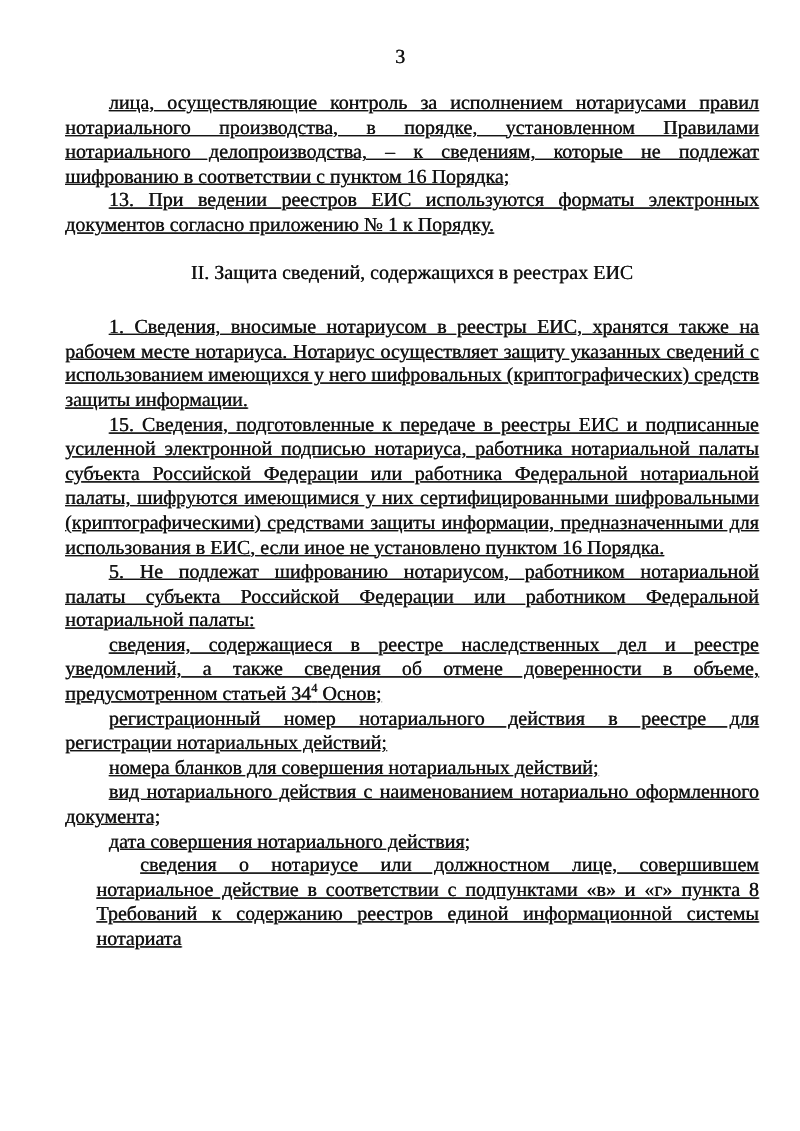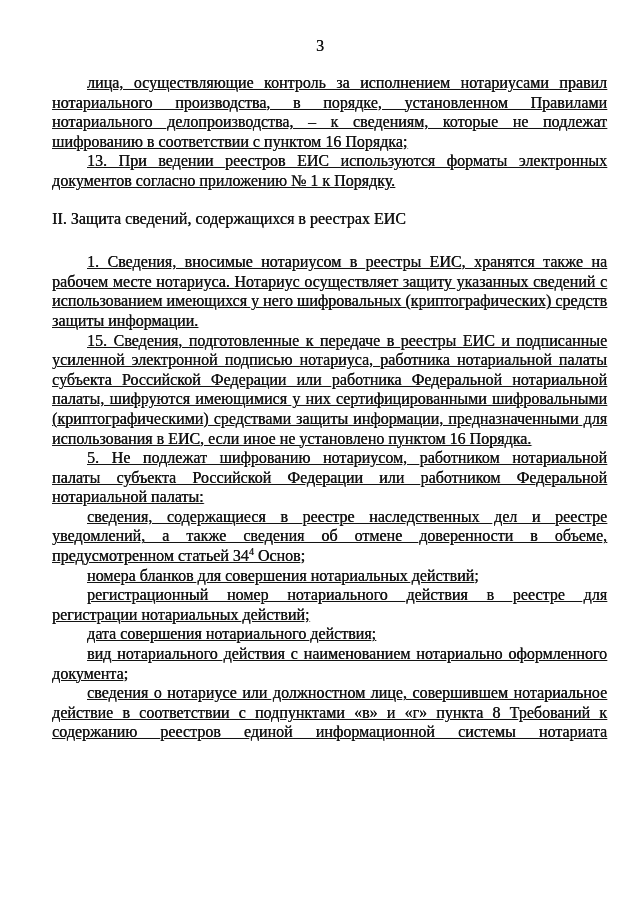--- a/index.html
+++ b/index.html
@@ -33,25 +33,26 @@
     margin: 0;
     text-align: justify;
     text-indent: 35px;
     text-decoration: underline;
   }
   .doc-body h2.heading {
     margin: 18px 0 24px 0;
     font-size: 16px;
     font-weight: normal;
     line-height: 19.6px;
-    text-align: left;
+    text-align: center;
     text-indent: 0;
   }
   .doc-body p.justify-last {
     text-align-last: justify;
+    margin-left: 25px;
   }
   .doc-body sup {
     font-size: 10px;
     line-height: 0;
     vertical-align: super;
     letter-spacing: 0;
   }
 </style>
 </head>
 <body>
@@ -59,19 +60,19 @@
 <div class="page">
   <div class="pagenum">3</div>
   <div class="doc-body">
       <p class="paragraph">лица, осуществляющие контроль за исполнением нотариусами правил нотариального производства, в порядке, установленном Правилами нотариального делопроизводства, – к сведениям, которые не подлежат шифрованию в соответствии с пунктом 16 Порядка;</p>
       <p class="paragraph">13. При ведении реестров ЕИС используются форматы электронных документов согласно приложению № 1 к Порядку.</p>
       <h2 class="heading">II. Защита сведений, содержащихся в реестрах ЕИС</h2>
       <p class="paragraph">1. Сведения, вносимые нотариусом в реестры ЕИС, хранятся также на рабочем месте нотариуса. Нотариус осуществляет защиту указанных сведений с использованием имеющихся у него шифровальных (криптографических) средств защиты информации.</p>
       <p class="paragraph">15. Сведения, подготовленные к передаче в реестры ЕИС и подписанные усиленной электронной подписью нотариуса, работника нотариальной палаты субъекта Российской Федерации или работника Федеральной нотариальной палаты, шифруются имеющимися у них сертифицированными шифровальными (криптографическими) средствами защиты информации, предназначенными для использования в ЕИС, если иное не установлено пунктом 16 Порядка.</p>
       <p class="paragraph">5. Не подлежат шифрованию нотариусом, работником нотариальной палаты субъекта Российской Федерации или работником Федеральной нотариальной палаты:</p>
       <p class="paragraph">сведения, содержащиеся в реестре наследственных дел и реестре уведомлений, а также сведения об отмене доверенности в объеме, предусмотренном статьей 34<sup>4</sup> Основ;</p>
+      <p class="paragraph">регистрационный номер нотариального действия в реестре для регистрации нотариальных действий;</p>
       <p class="paragraph">номера бланков для совершения нотариальных действий;</p>
-      <p class="paragraph">регистрационный номер нотариального действия в реестре для регистрации нотариальных действий;</p>
+      <p class="paragraph">вид нотариального действия с наименованием нотариально оформленного документа;</p>
       <p class="paragraph">дата совершения нотариального действия;</p>
-      <p class="paragraph">вид нотариального действия с наименованием нотариально оформленного документа;</p>
       <p class="paragraph justify-last">сведения о нотариусе или должностном лице, совершившем нотариальное действие в соответствии с подпунктами «в» и «г» пункта 8 Требований к содержанию реестров единой информационной системы нотариата</p>
     </div>
 </div>
 
 </body></html>

